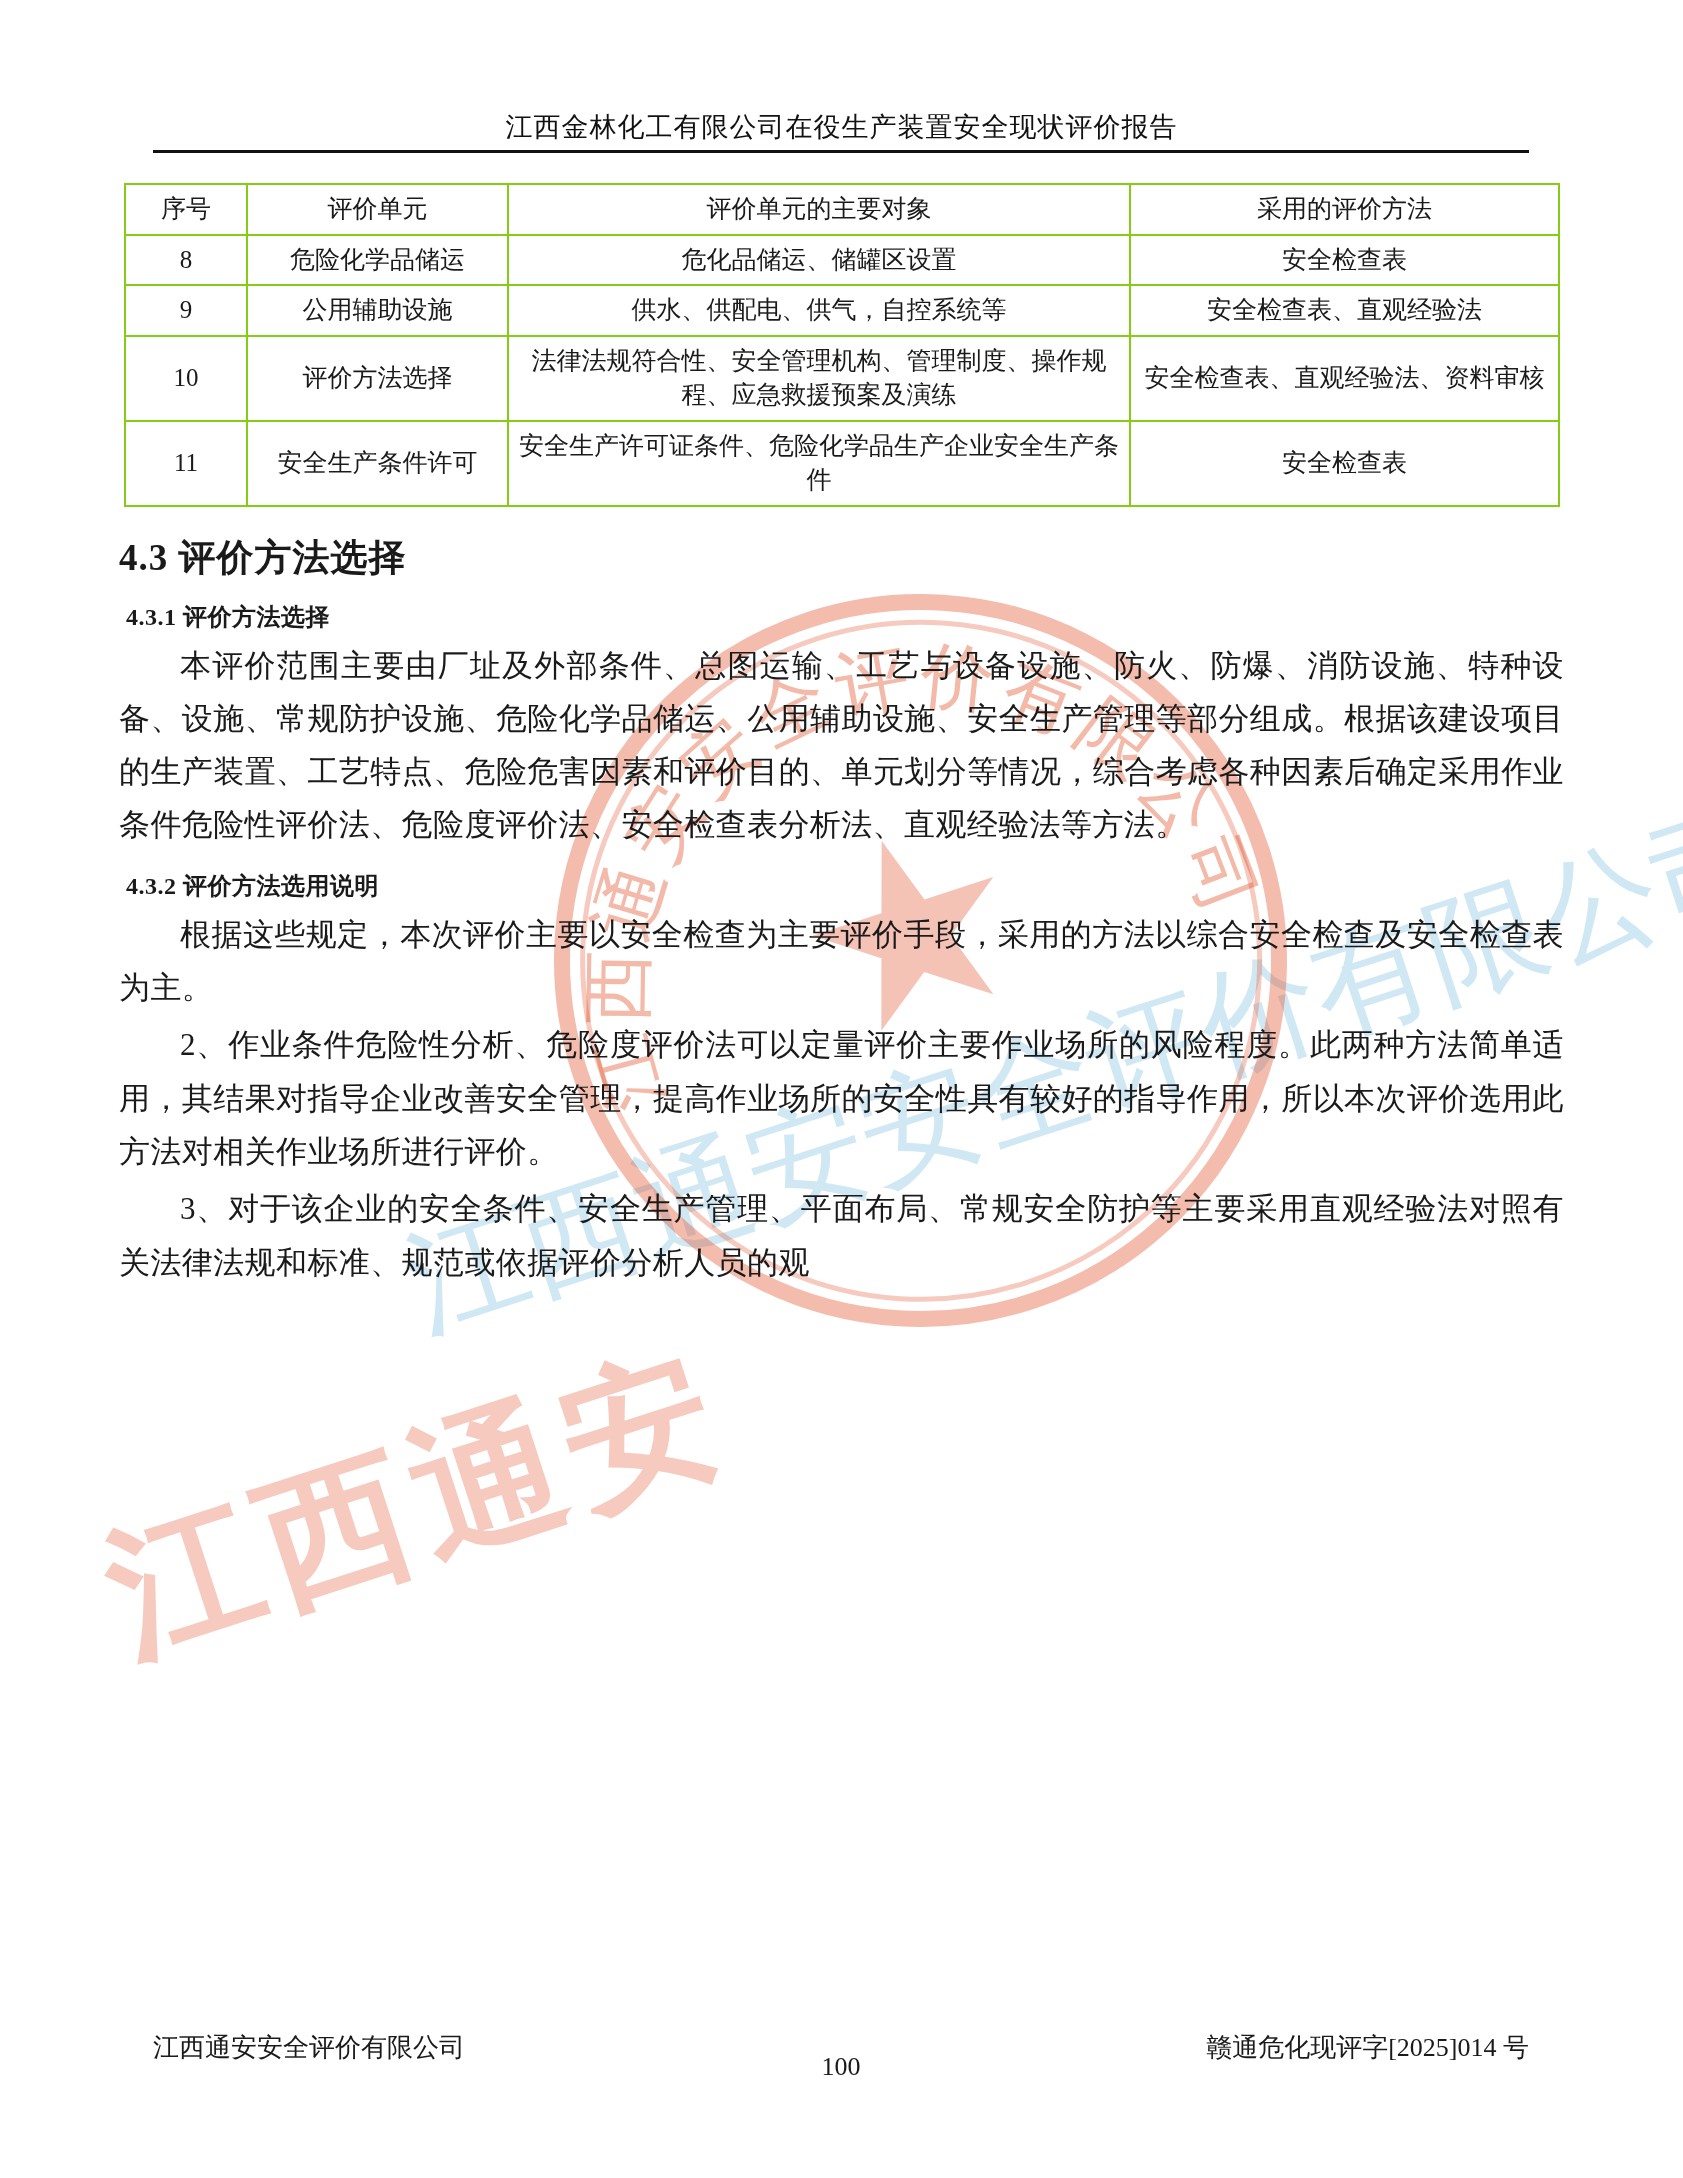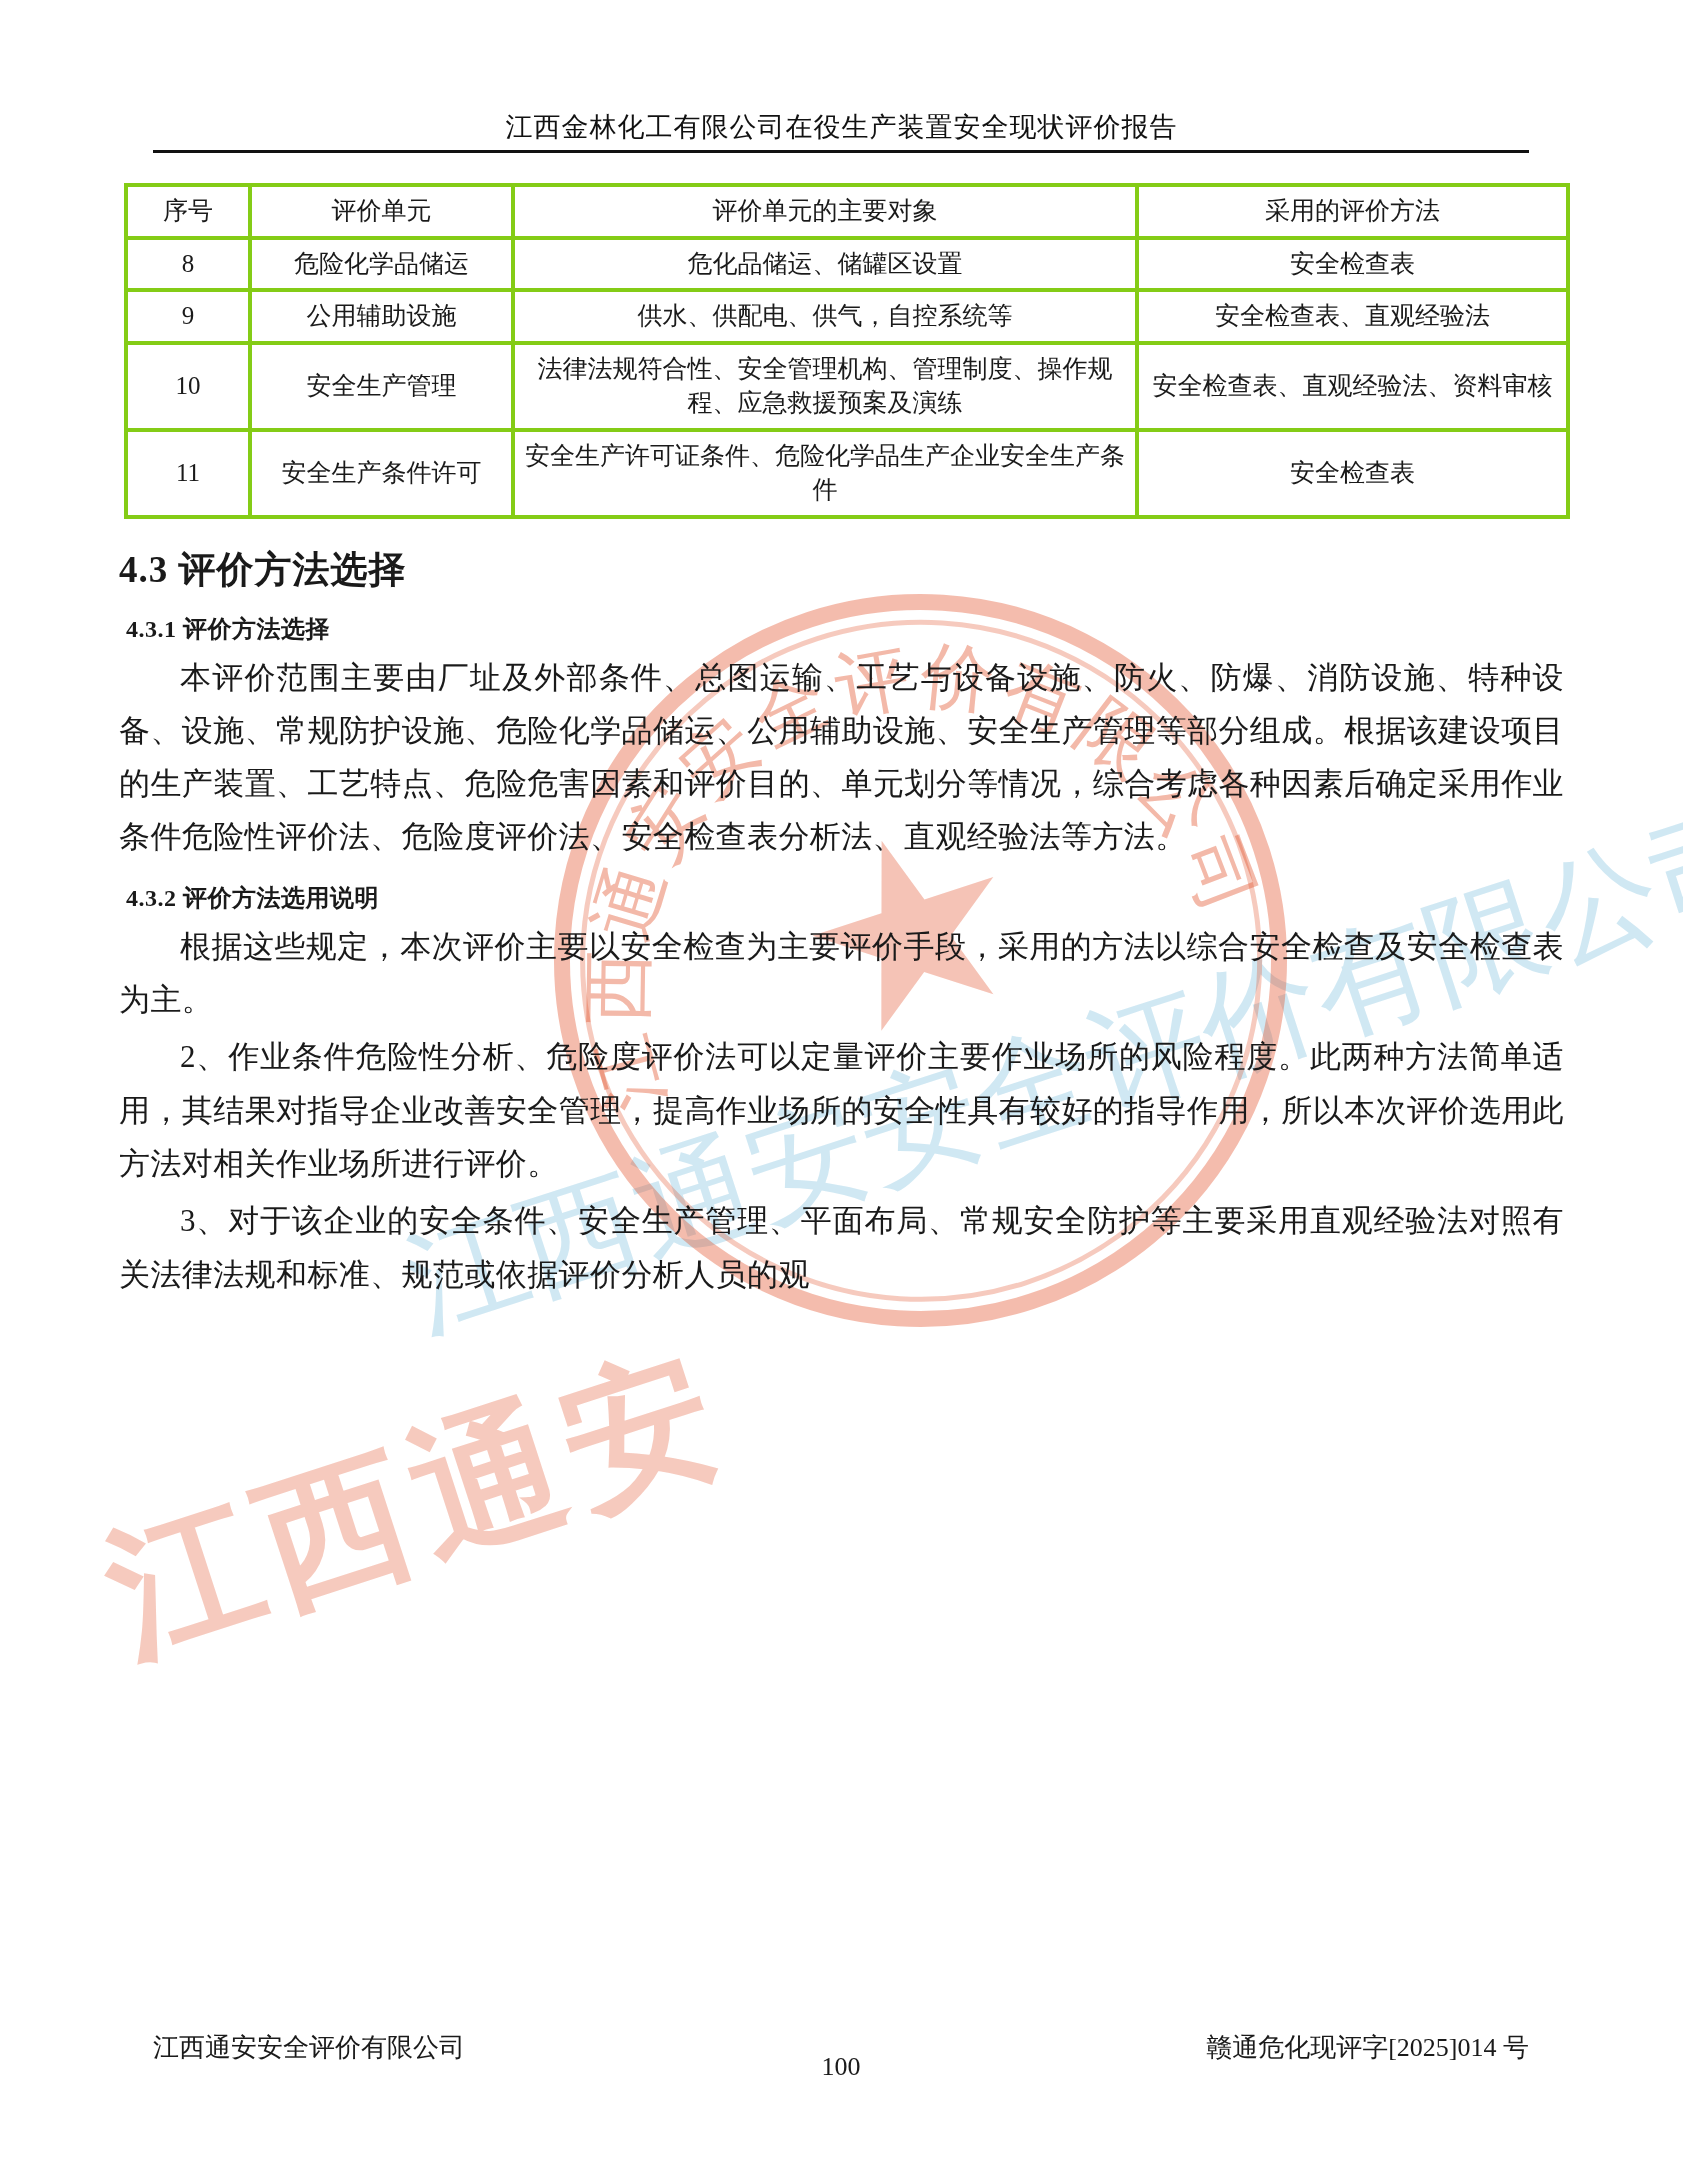--- a/index.html
+++ b/index.html
@@ -131,21 +131,21 @@
   }
 
   
   table.eval-table {
     border-collapse: collapse;
     width: 1361px;
     margin: 0 0 0 5px;
     table-layout: fixed;
   }
   table.eval-table td, table.eval-table th {
-    border: 4px solid #84cc16;
+    border: 2px solid #84cc16;
     font-size: 25px;
     text-align: center;
     vertical-align: middle;
     padding: 7px 8px;
     line-height: 1.38;
     font-weight: normal;
   }
   .col-no { width: 104px; }
   .col-unit { width: 243px; }
   .col-obj { width: 604px; }
@@ -234,21 +234,21 @@
           <td>安全检查表</td>
         </tr>
         <tr>
           <td>9</td>
           <td>公用辅助设施</td>
           <td>供水、供配电、供气，自控系统等</td>
           <td>安全检查表、直观经验法</td>
         </tr>
         <tr>
           <td>10</td>
-          <td>安全生产管理</td>
+          <td>评价方法选择</td>
           <td>法律法规符合性、安全管理机构、管理制度、操作规程、应急救援预案及演练</td>
           <td>安全检查表、直观经验法、资料审核</td>
         </tr>
         <tr>
           <td>11</td>
           <td>安全生产条件许可</td>
           <td>安全生产许可证条件、危险化学品生产企业安全生产条件</td>
           <td>安全检查表</td>
         </tr>
       </tbody>

